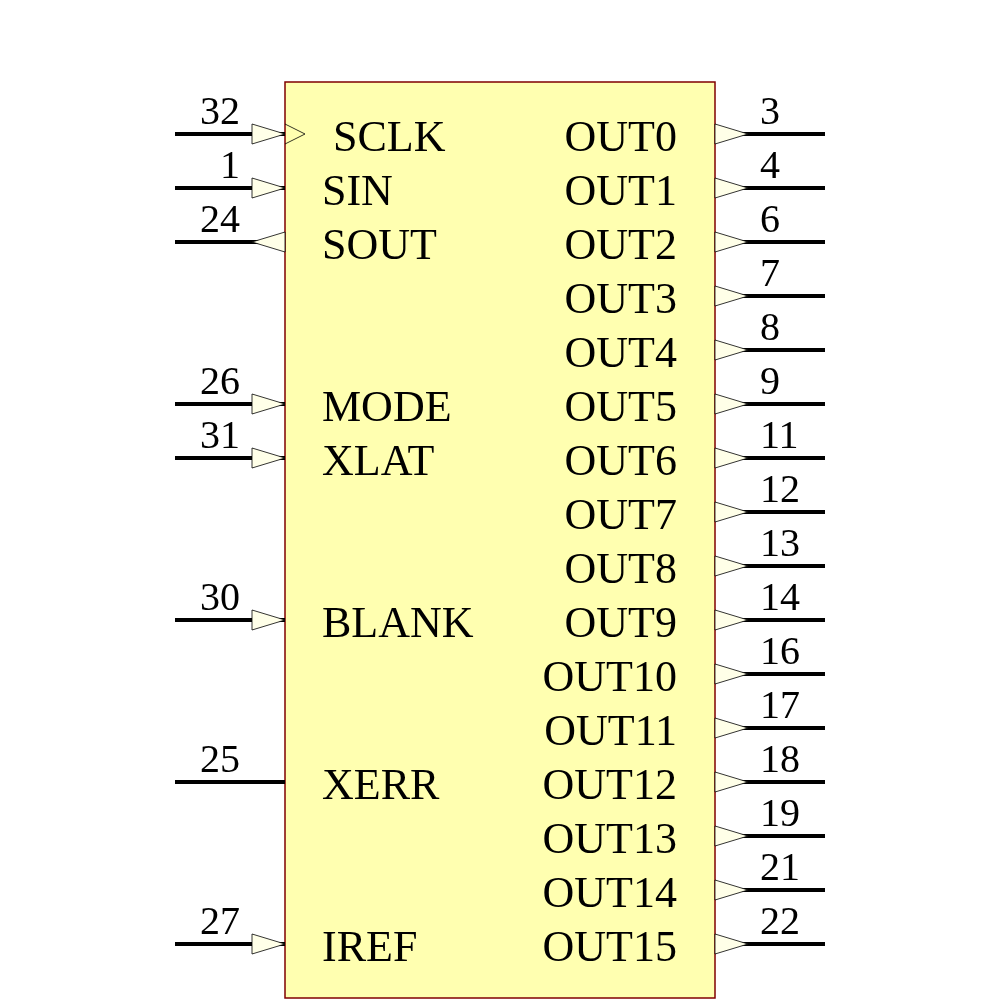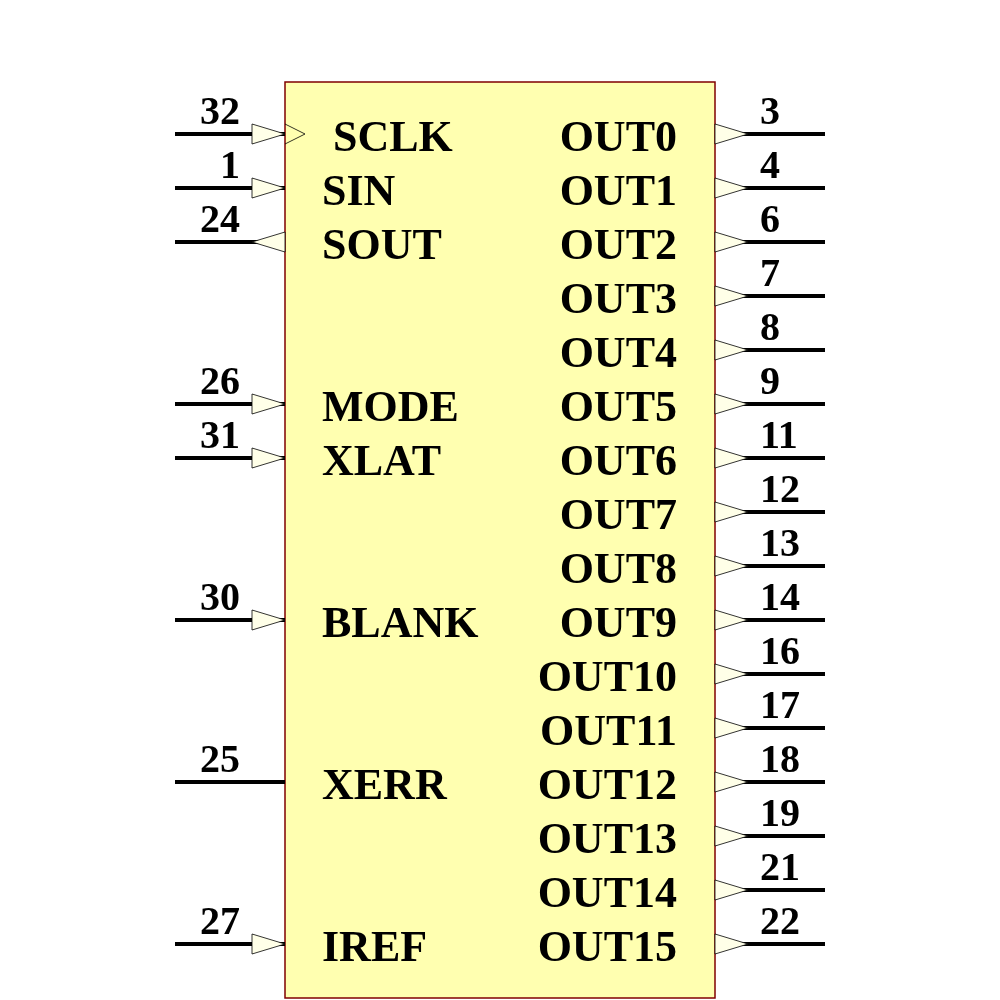--- a/index.html
+++ b/index.html
@@ -1,16 +1,16 @@
 <!DOCTYPE html>
 <html><head>
 <meta charset="utf-8">
 <style>
   html, body { margin:0; padding:0; background:#ffffff; }
-  #canvas { position:relative; width:1000px; height:1000px; overflow:hidden; background:#fff;font-weight:bold; }
+  #canvas { position:relative; width:1000px; height:1000px; overflow:hidden; background:#fff; }
   svg text { font-family: "Liberation Serif", "DejaVu Serif", serif; fill:#000; }
 </style>
 </head>
 <body>
 
 <div id="canvas">
   <svg id="sch" width="1000" height="1000" viewBox="0 0 1000 1000" xmlns="http://www.w3.org/2000/svg">
     <rect id="body" stroke-width="1.5" x="285" y="82" width="430" height="916" fill="#FFFFB0" stroke="#800000"></rect>
     <g id="left">
         <g>

